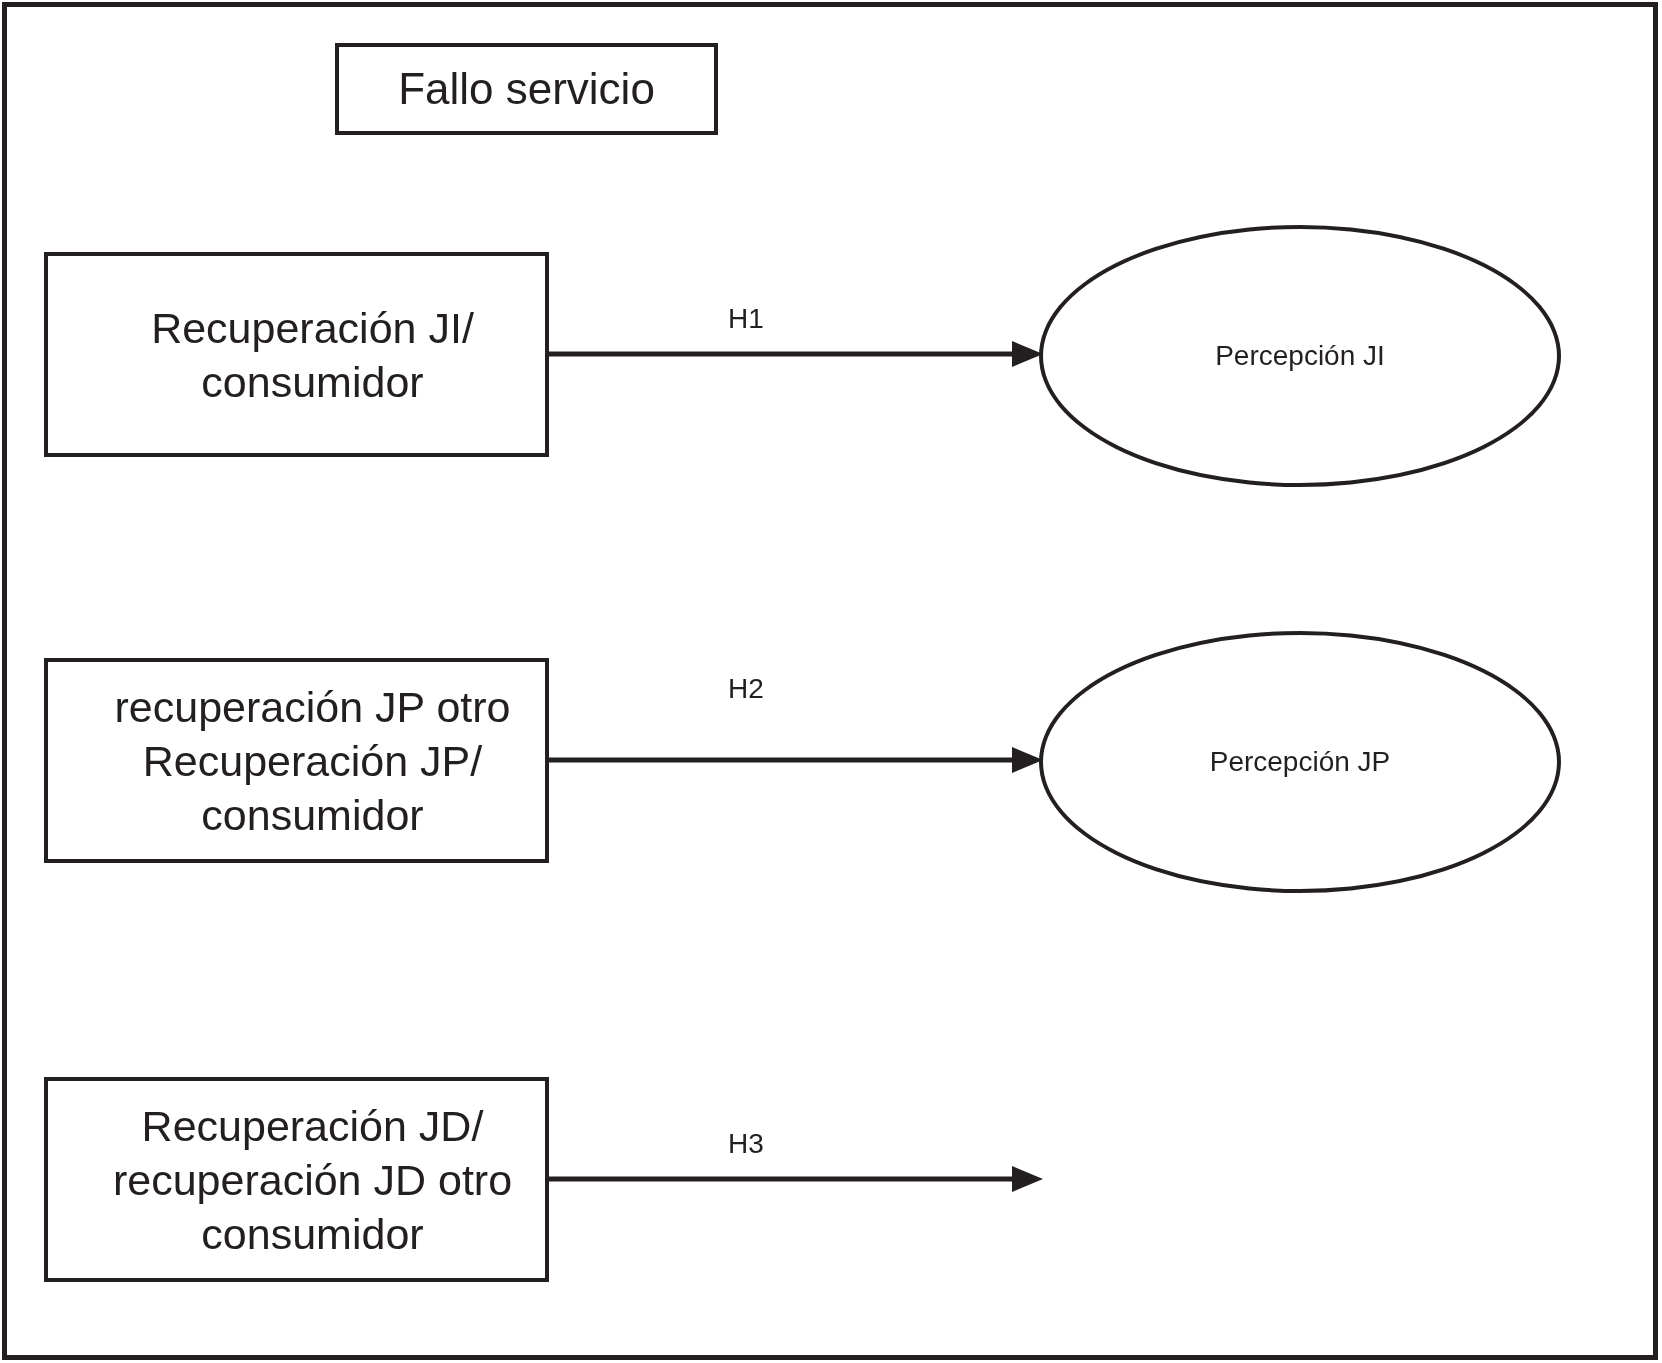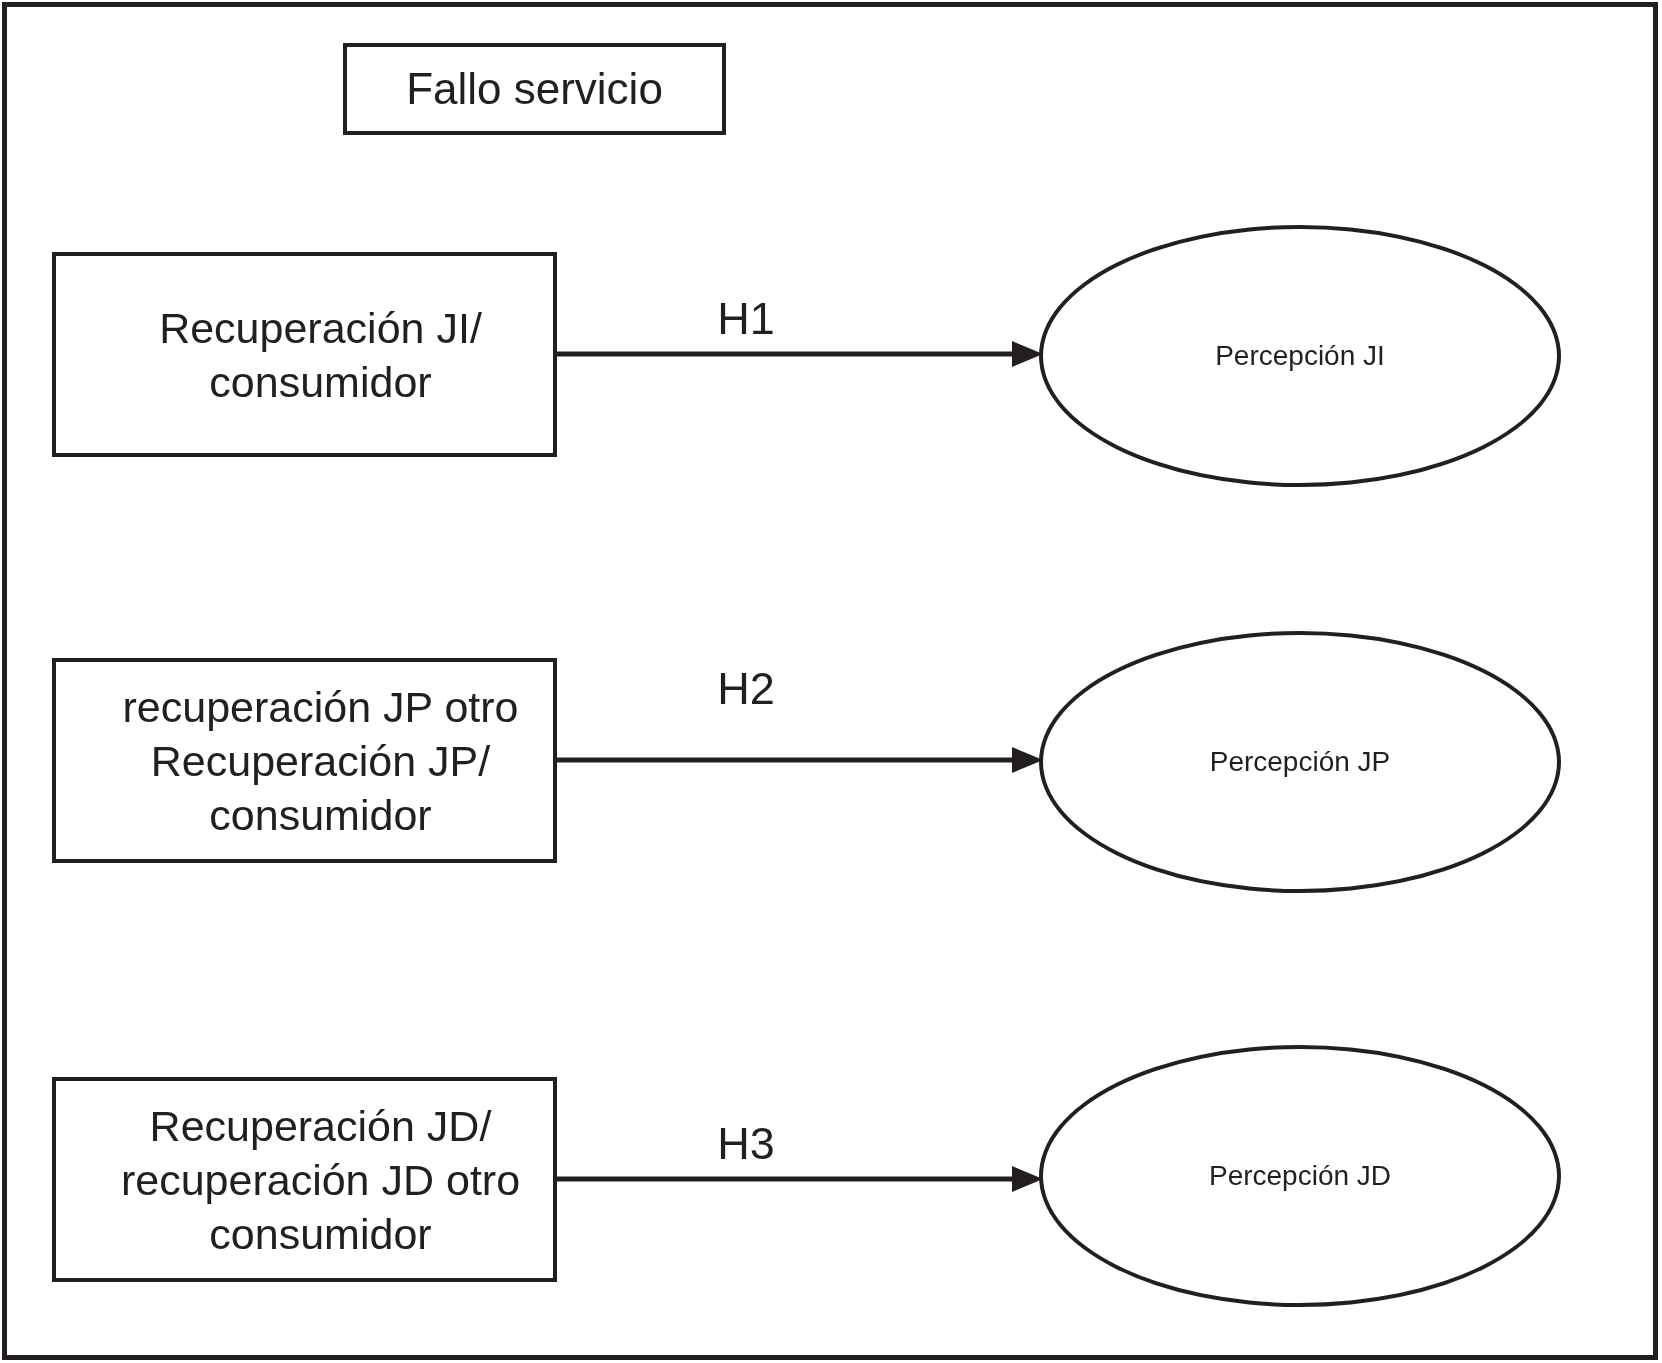--- a/index.html
+++ b/index.html
@@ -24,21 +24,20 @@
   }
   .node-box {
     position: absolute;
     box-sizing: border-box;
     border: 4px solid var(--stroke, #231f20);
     background: var(--bg, #ffffff);
     display: flex;
     align-items: center;
     justify-content: center;
     text-align: center;
-    margin-left: 8px;
   }
   .top-box {
     left: 335px; top: 43px;
     width: 383px; height: 92px;
     font-size: 44px;
   }
   .rect-box {
     left: 44px;
     width: 505px; height: 205px;
     font-size: 43px;
@@ -64,21 +63,21 @@
     font-size: 28px;
   }
   .ellipse.row-0 { top: 225px; }
   .ellipse.row-1 { top: 631px; }
   .ellipse.row-2 { top: 1045px; }
   .h-label {
     position: absolute;
     left: 686px;
     width: 120px;
     text-align: center;
-    font-size: 45px;
+    font-size: 28px;
     line-height: 44px;
   }
   .h-label.row-0 { top: 297px; }
   .h-label.row-1 { top: 667px; }
   .h-label.row-2 { top: 1122px; }
   .arrow-layer {
     position: absolute;
     left: 0; top: 0;
   }
   .arrow-line {
@@ -140,17 +139,14 @@
   </div>
 
   <div class="node-box rect-box row-2">
     <div>
       <span class="line">Recuperación JD/</span>
       <span class="line">recuperación JD otro</span>
       <span class="line">consumidor</span>
     </div>
   </div>
   <div class="h-label row-2">H3</div>
-  <div class="ellipse row-2">
-    <span>Percepción JD</span>
-  </div>
 
 </div>
 
 </body></html>

